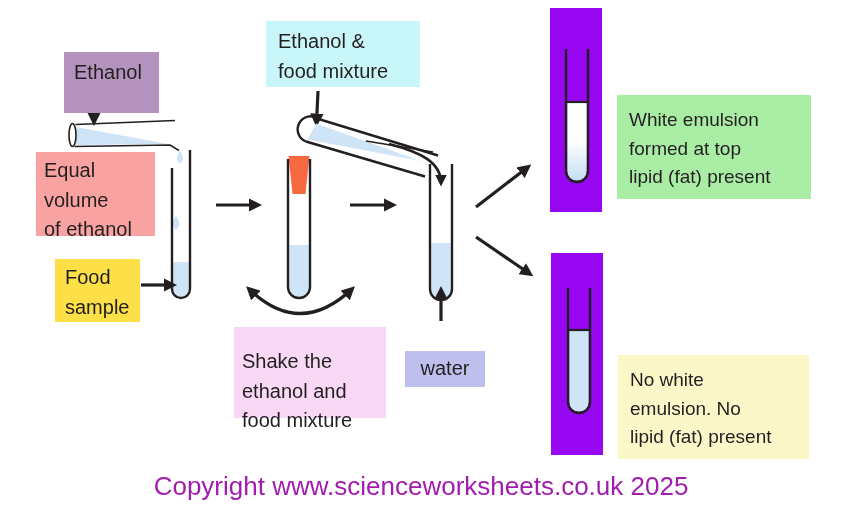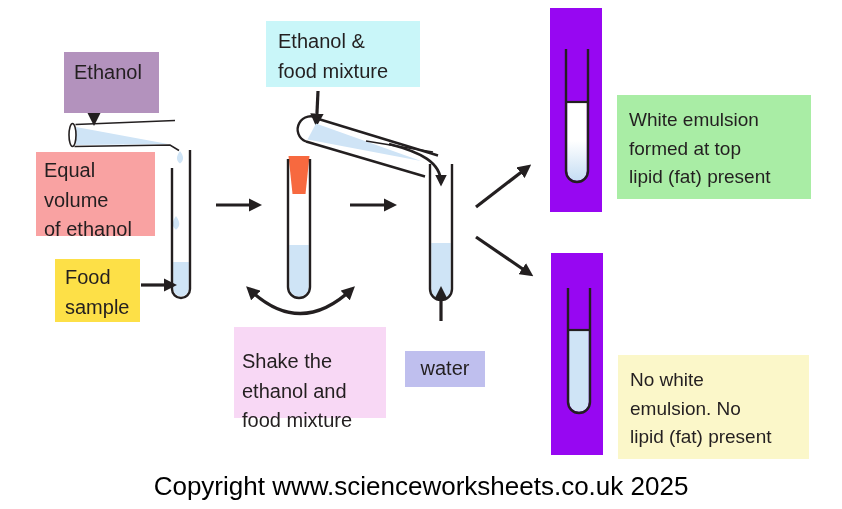--- a/index.html
+++ b/index.html
@@ -11,21 +11,21 @@
   .lbl.result{font-size:19px;line-height:1.5;padding:11px 0 0 12px;margin-top:42px;}
   #ethanol-label{left:64px;top:52px;width:95px;height:61px;background:#b392bd;padding:6px 0 0 10px;}
   #equal-volume-label{left:36px;top:152px;width:119px;height:84px;background:#f9a2a2;padding:4px 0 0 8px;}
   #food-sample-label{left:55px;top:259px;width:85px;height:63px;background:#fde047;padding:4px 0 0 10px;}
   #ethanol-food-label{left:266px;top:21px;width:154px;height:66px;background:#c9f6f9;padding:6px 0 0 12px;}
   #shake-label{left:234px;top:327px;width:152px;height:91px;background:#f8d8f5;padding:20px 0 0 8px;}
   #water-label{left:405px;top:327px;width:80px;height:36px;background:#bfbfee;text-align:center;padding-top:3px;margin-top:24px;}
   #positive-label{left:617px;top:53px;width:194px;height:104px;background:#a9eda5;}
   #negative-label{left:618px;top:313px;width:191px;height:104px;background:#fbf7c9;}
   #copyright{position:absolute;left:0;top:471px;width:842px;text-align:center;
-             font:26px "Liberation Sans",sans-serif;color:#000000;}
+             font:26px "Liberation Sans",sans-serif;color:#a21caf;}
   .tube{stroke:#231f20;stroke-width:2.4;fill:none;}
   .thin{stroke:#231f20;stroke-width:1.5;fill:none;}
   .arrow{stroke:#231f20;stroke-width:3.2;fill:none;marker-end:url(#ah);}
   .arrow2{stroke:#231f20;stroke-width:2.8;fill:none;marker-end:url(#ah);}
   .dbl{stroke:#231f20;stroke-width:3.2;fill:none;marker-start:url(#ah);marker-end:url(#ah);}
   .surf{stroke:#231f20;stroke-width:2.2;fill:none;}
 </style>
 </head>
 <body>
 

